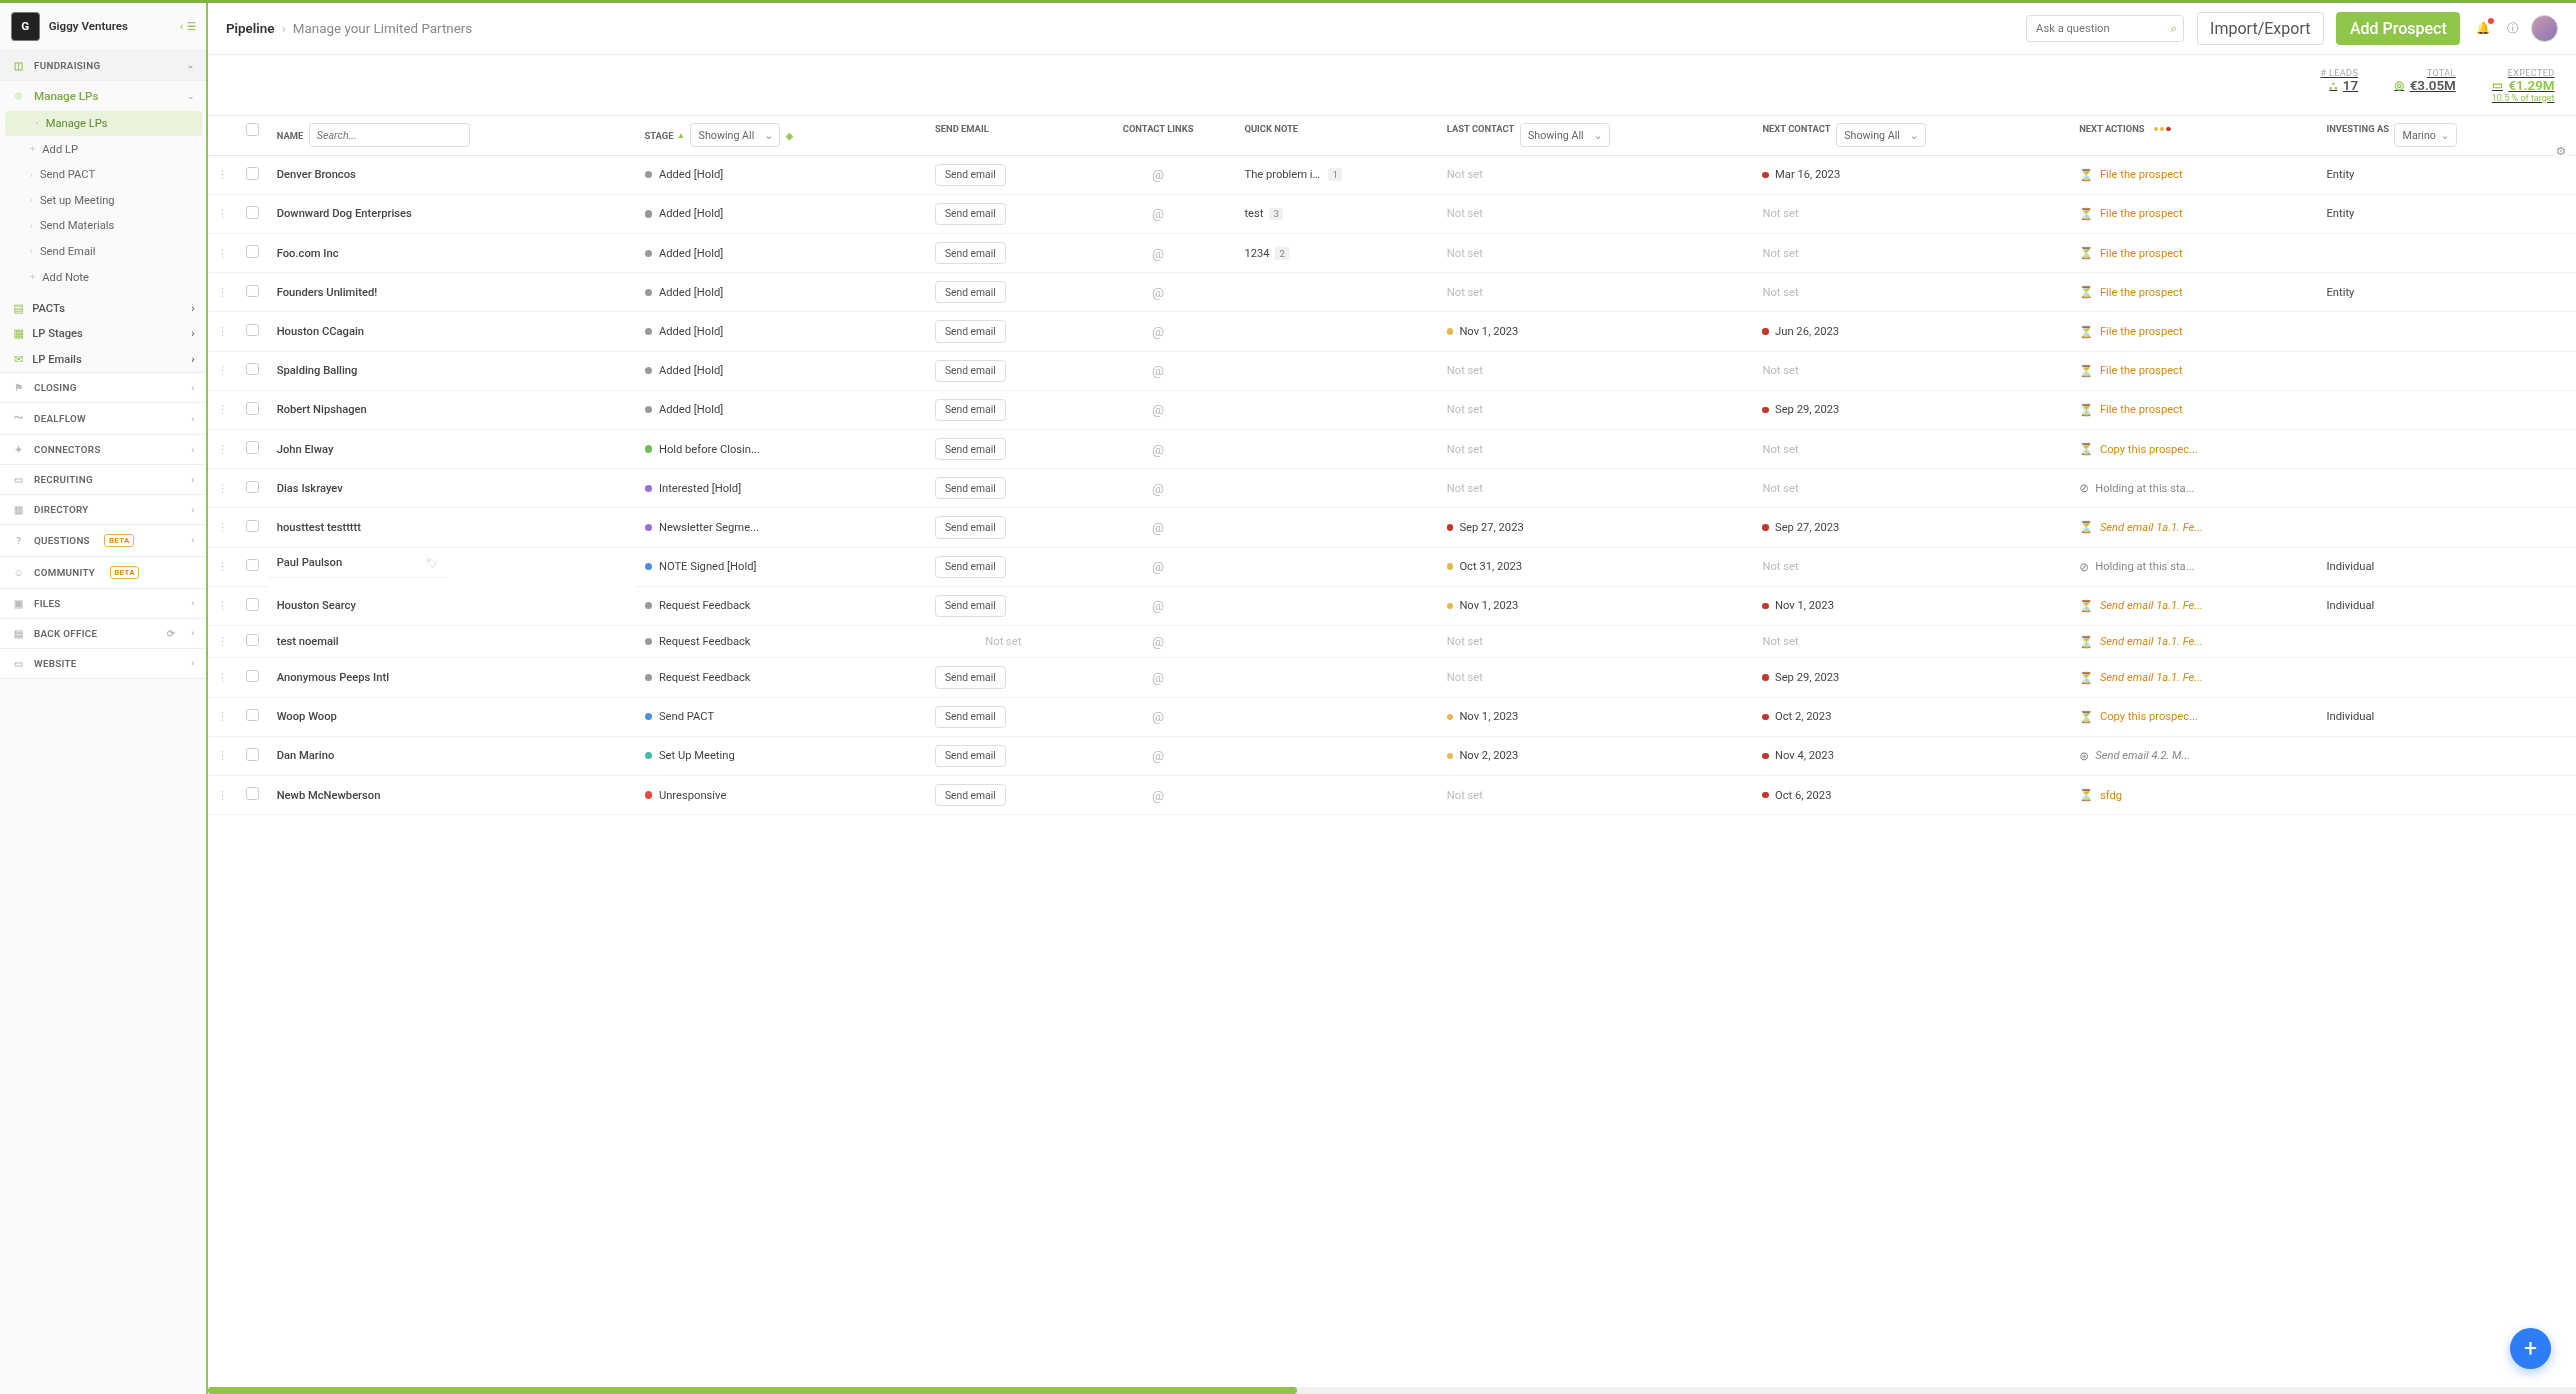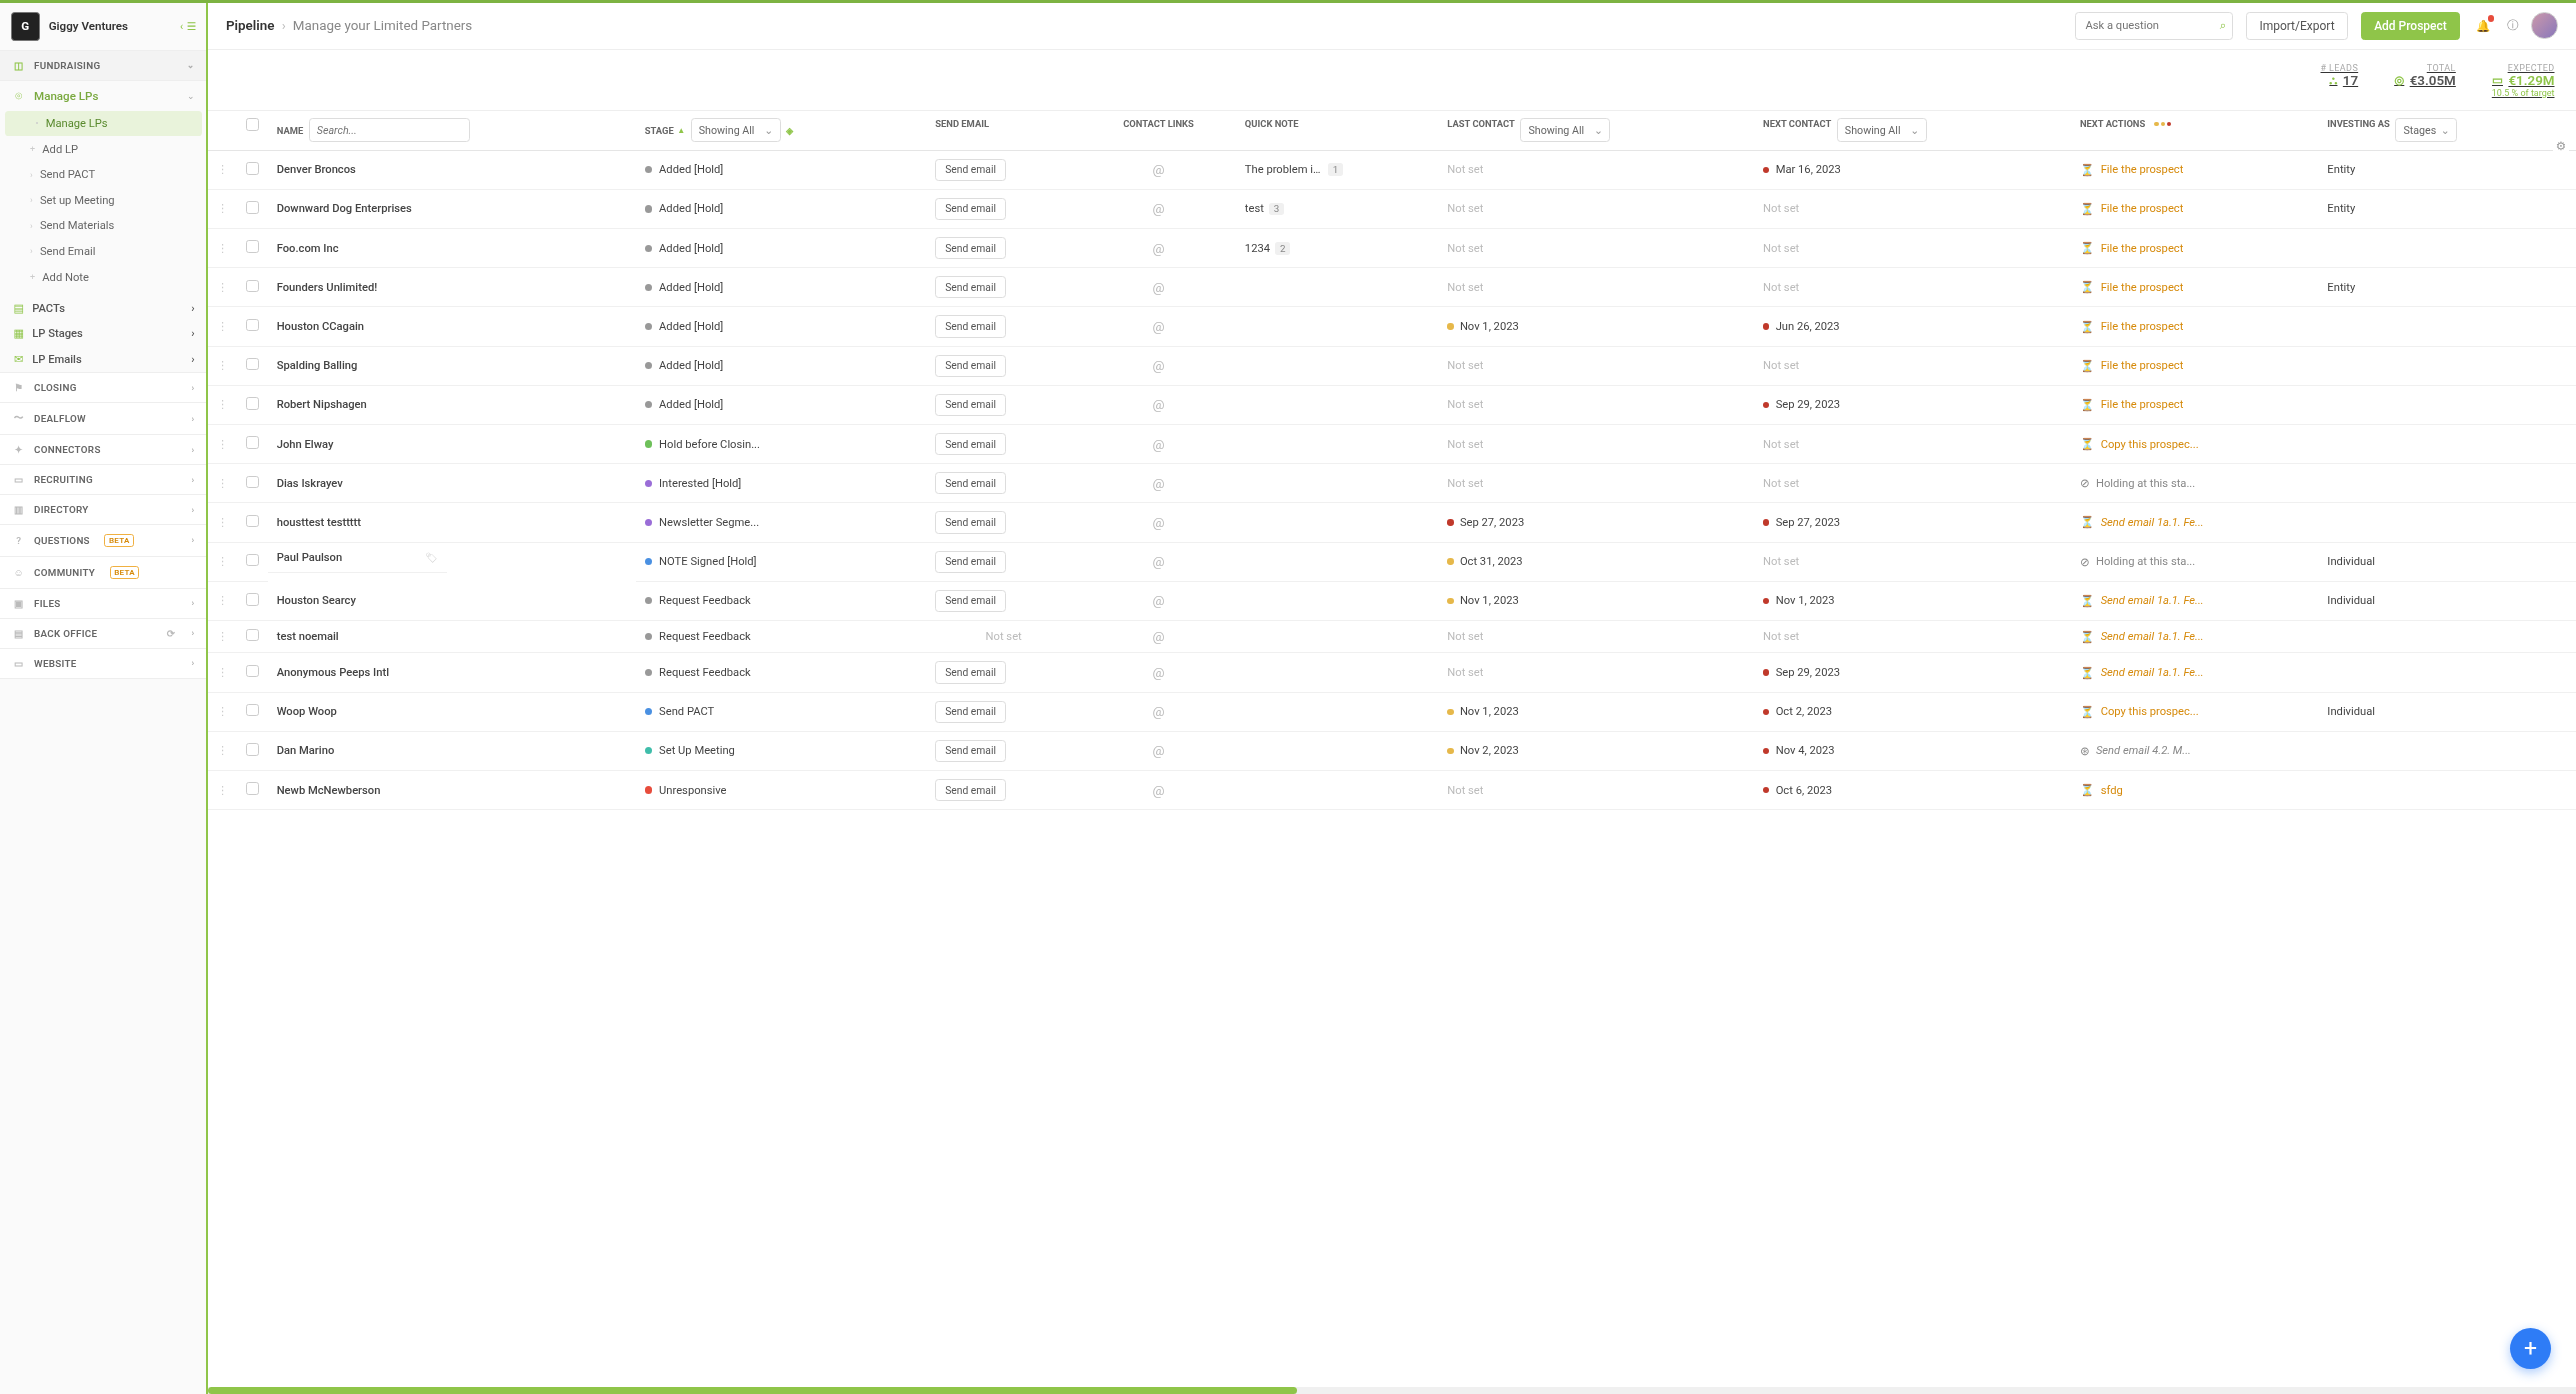--- a/index.html
+++ b/index.html
@@ -32,21 +32,21 @@
 
 .main { flex:1; display:flex; flex-direction:column; overflow:hidden;}
 .header { display:flex; align-items:center; padding:9px 18px; border-bottom:0.9px solid #eee; gap:12.5px;}
 .breadcrumb{display:flex;align-items:center;gap:7.2px;font-size:13.4px;}
 .breadcrumb .b1{font-weight:600;}
 .breadcrumb .sep{color:#bbb;}
 .breadcrumb .b2{color:#888;}
 .search-wrap{margin-left:auto;position:relative;padding-left:12px;}
 .search-wrap input{width:158px;padding:6.3px 27px 6.3px 9px;border:0.9px solid #ddd;border-radius:3.6px;font-size:11.2px;}
 .search-wrap .sicon{position:absolute;right:7.2px;top:6.3px;color:#8fc549;}
-.hbtn{padding:6.3px 12.5px;border:0.9px solid #ddd;border-radius:3.6px;background:#fff;cursor:pointer;font-size:12px;color:#555;text-align:center;}
+.hbtn{padding:6.3px 12.5px;border:0.9px solid #ddd;border-radius:3.6px;background:#fff;cursor:pointer;font-size:16px;color:#555;text-align:center;}
 .hbtn.primary{background:#8fc549;border-color:#8fc549;color:#fff;font-weight:500;}
 .bell{position:relative;color:#999;cursor:pointer;padding:3.6px;}
 .bell .dot{position:absolute;top:0;right:0;width:6.3px;height:6.3px;background:#e74c3c;border-radius:50%;}
 .help-ico{color:#999;cursor:pointer;}
 .avatar{width:27px;height:27px;border-radius:50%;background:linear-gradient(135deg,#c9a 0%,#87b 100%);border:1.8px solid #ccc;}
 
 
 .metrics{display:flex;justify-content:flex-end;padding:12.5px 21.5px;gap:36px;border-bottom:0.9px solid #eee;}
 .metric{text-align:right;text-decoration:underline;}
 .metric .lbl{font-size:9px;color:#aaa;letter-spacing:0.4px;}
@@ -310,21 +310,21 @@
                   <span class="prog-dots">
                     <span style="background:#e6b84a"></span>
                     <span style="background:#e6b84a"></span>
                     <span style="background:#c0392b"></span>
                   </span>
                 </span>
               </th>
             <th>
                 <div class="th-inner">
                   <span>INVESTING AS</span>
-                  <span class="th-filter" style="min-width:54px">Stages</span>
+                  <span class="th-filter" style="min-width:54px">Marino</span>
                 </div>
               </th>
           </tr>
         </thead>
         <tbody id="tbody">
             <tr>
               <td class="row-handle">⋮</td>
               <td class="row-chk"><span class="chk"></span></td>
               <td class="name-cell">Denver Broncos</td>
               <td>

